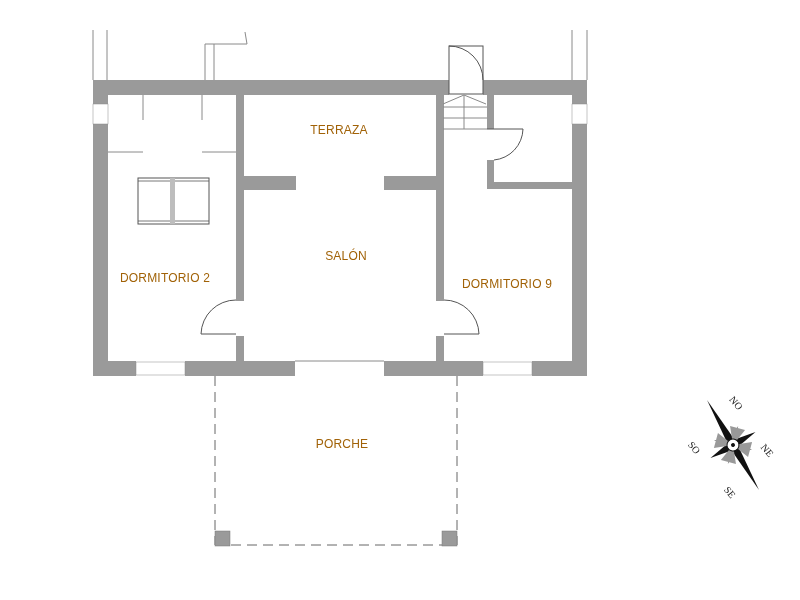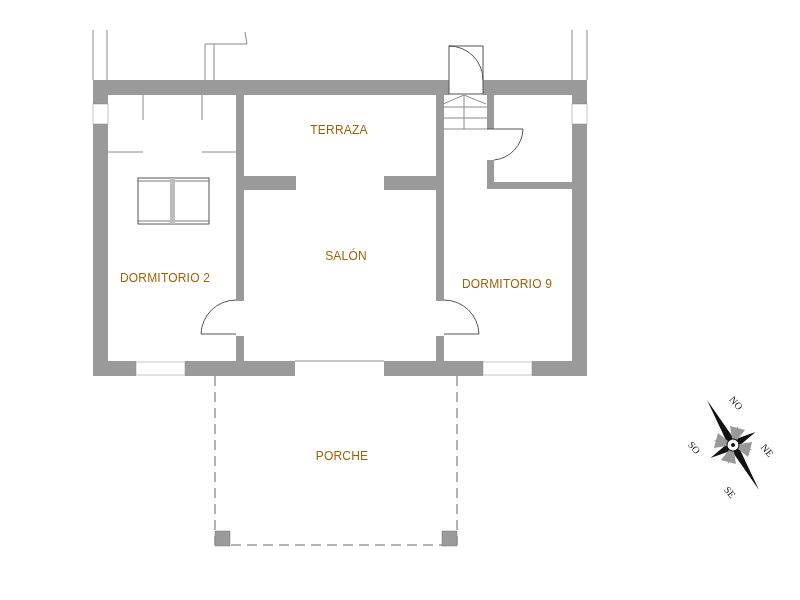--- a/index.html
+++ b/index.html
@@ -131,13 +131,13 @@
   <text class="clabel" x="730" y="403" transform="rotate(50 733 400)">NO</text>
   <text class="clabel" x="760" y="452" transform="rotate(50 765 450)">NE</text>
   <text class="clabel" x="688" y="450" transform="rotate(50 693 447)">SO</text>
   <text class="clabel" x="724" y="495" transform="rotate(50 729 492)">SE</text>
 </svg>
 
 <div class="label" style="left:339px;top:130px;">TERRAZA</div>
 <div class="label" style="left:346px;top:256px;">SALÓN</div>
 <div class="label" style="left:165px;top:278px;">DORMITORIO 2</div>
 <div class="label" style="left:507px;top:284px;">DORMITORIO 9</div>
-<div class="label" style="left:342px;top:456px;">PORCHE</div>
+<div class="label" style="left:342px;top:444px;">PORCHE</div>
 
 </body></html>

